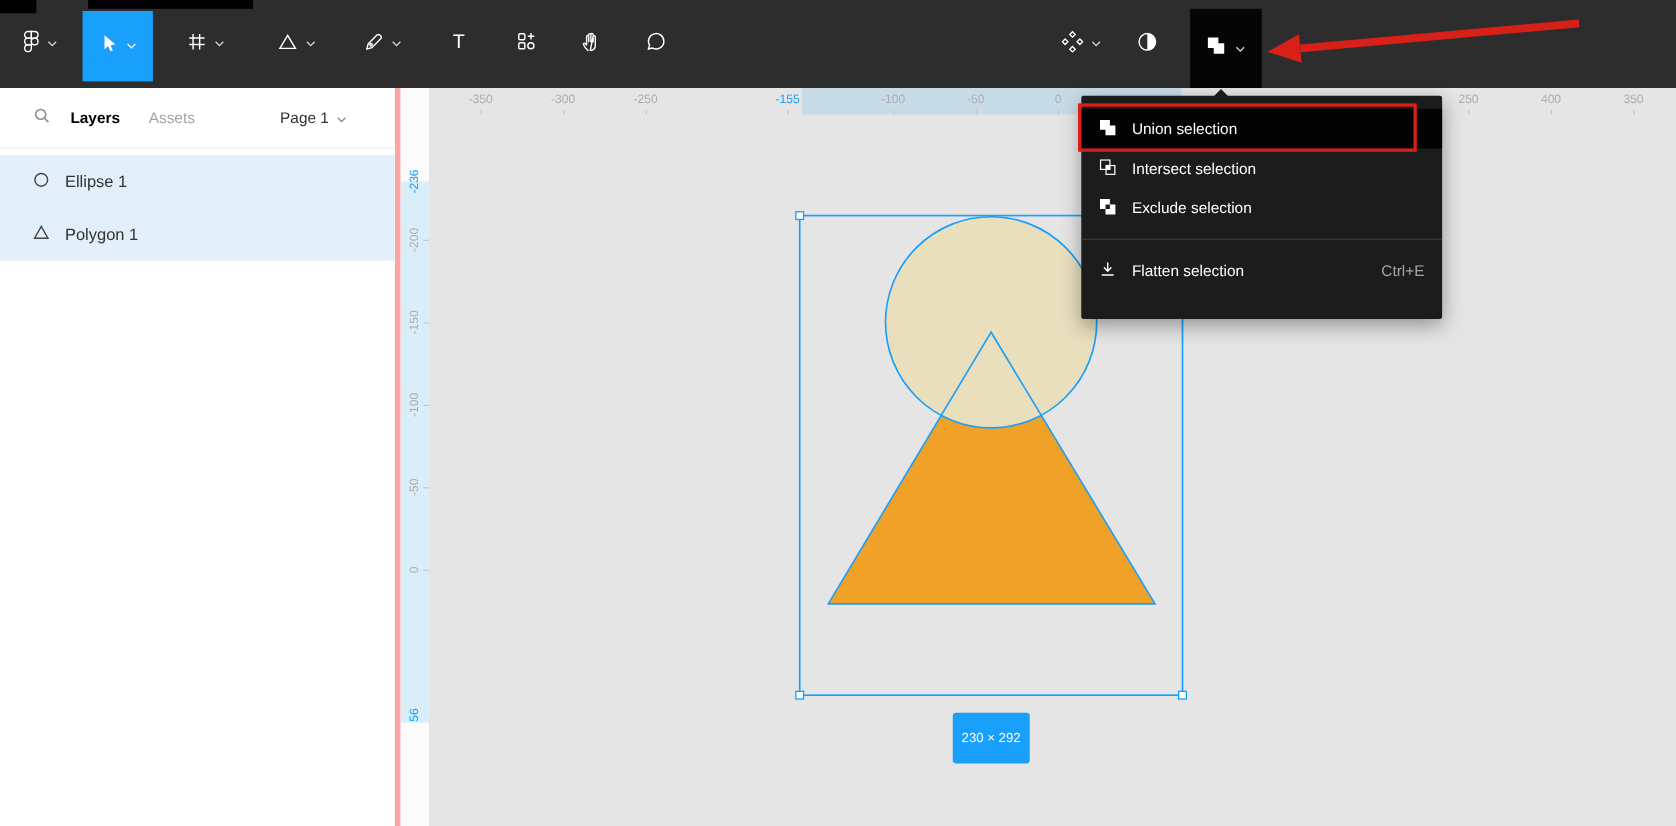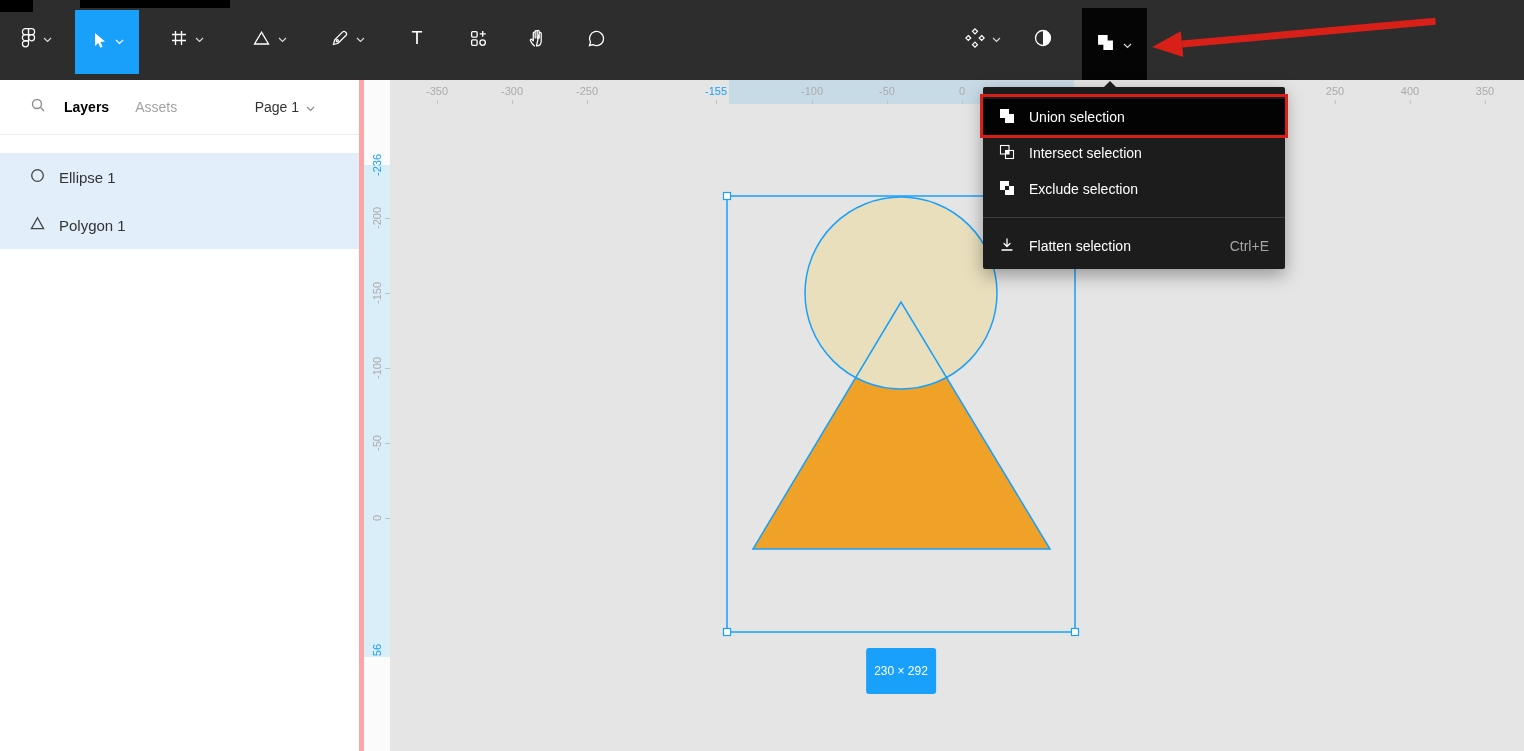--- a/index.html
+++ b/index.html
@@ -31,21 +31,21 @@
   .vlabel{position:absolute;left:13px;font-size:11px;color:#ABABAB;transform:translate(-50%,-50%) rotate(-90deg);white-space:nowrap;}
   .vtick{position:absolute;left:21px;width:5px;height:1px;background:#c2c2c2;}
   .h-ruler{position:absolute;left:26px;right:0;top:0;height:24px;z-index:3;}
   .h-hl{position:absolute;left:339px;top:0;width:345px;height:24px;background:rgba(24,160,251,.14);}
   .hlabel{position:absolute;top:5px;transform:translateX(-50%);font-size:11px;color:#ABABAB;}
   .hlabel::after{content:'';position:absolute;left:50%;top:15px;width:1px;height:4px;background:#c2c2c2;}
   .hl-blue{color:#18A0FB !important;}
   .size-badge{position:absolute;left:537px;top:568px;transform:translateX(-50%);background:#18A0FB;color:#fff;font-size:12px;padding:16px 8px;border-radius:3px;z-index:4;white-space:nowrap;}
 
   
-  .menu{position:absolute;left:983px;top:87px;width:302px;background:#1C1C1C;border-radius:2px;padding:12px 0 5px 0;z-index:50;box-shadow:0 6px 18px rgba(0,0,0,.35);color:#fff;font-size:14px;box-sizing:border-box;}
+  .menu{position:absolute;left:983px;top:87px;width:328px;background:#1C1C1C;border-radius:2px;padding:12px 0 26px 0;z-index:50;box-shadow:0 6px 18px rgba(0,0,0,.35);color:#fff;font-size:14px;box-sizing:border-box;}
   .menu-notch{position:absolute;top:-6px;left:120px;width:0;height:0;border-left:7px solid transparent;border-right:7px solid transparent;border-bottom:7px solid #1C1C1C;}
   .menu-item{height:36px;display:flex;align-items:center;gap:14px;padding:0 16px;cursor:pointer;}
   .menu-item.highlighted{background:#030303;}
   .mi-shortcut{margin-left:auto;color:#a5a5a5;}
   .menu-sep{border-top:1px solid #3d3d3d;margin:10px 0;}
 
   
   .ann-box{position:absolute;left:980px;top:94px;width:308px;height:44px;border:3px solid #D92018;z-index:60;box-sizing:border-box;pointer-events:none;}
   .ann-arrow{position:absolute;left:1148px;top:14px;z-index:70;transform:rotate(-2deg);pointer-events:none;}
 </style>
@@ -217,21 +217,21 @@
       <span class="page-sel">
         <span>Page 1</span>
         <span>
           <svg width="9" height="6" viewBox="0 0 9 6" fill="none" stroke="#8c8c8c" stroke-width="1.2">
               <path d="M1 1l3.5 3.5L8 1"></path>
             </svg>
         </span>
       </span>
     </div>
 
-    <div class="layer-row" style="margin-top:18px;">
+    <div class="layer-row" style="margin-top:6px;">
       <span>
         <svg width="15" height="15" viewBox="0 0 15 15" fill="none" stroke="#444" stroke-width="1.3">
             <circle cx="7.5" cy="7.5" r="5.8"></circle>
           </svg>
       </span>
       <span>Ellipse 1</span>
     </div>
     <div class="layer-row">
       <span>
         <svg width="15" height="15" viewBox="0 0 15 15" fill="none" stroke="#444" stroke-width="1.3">

